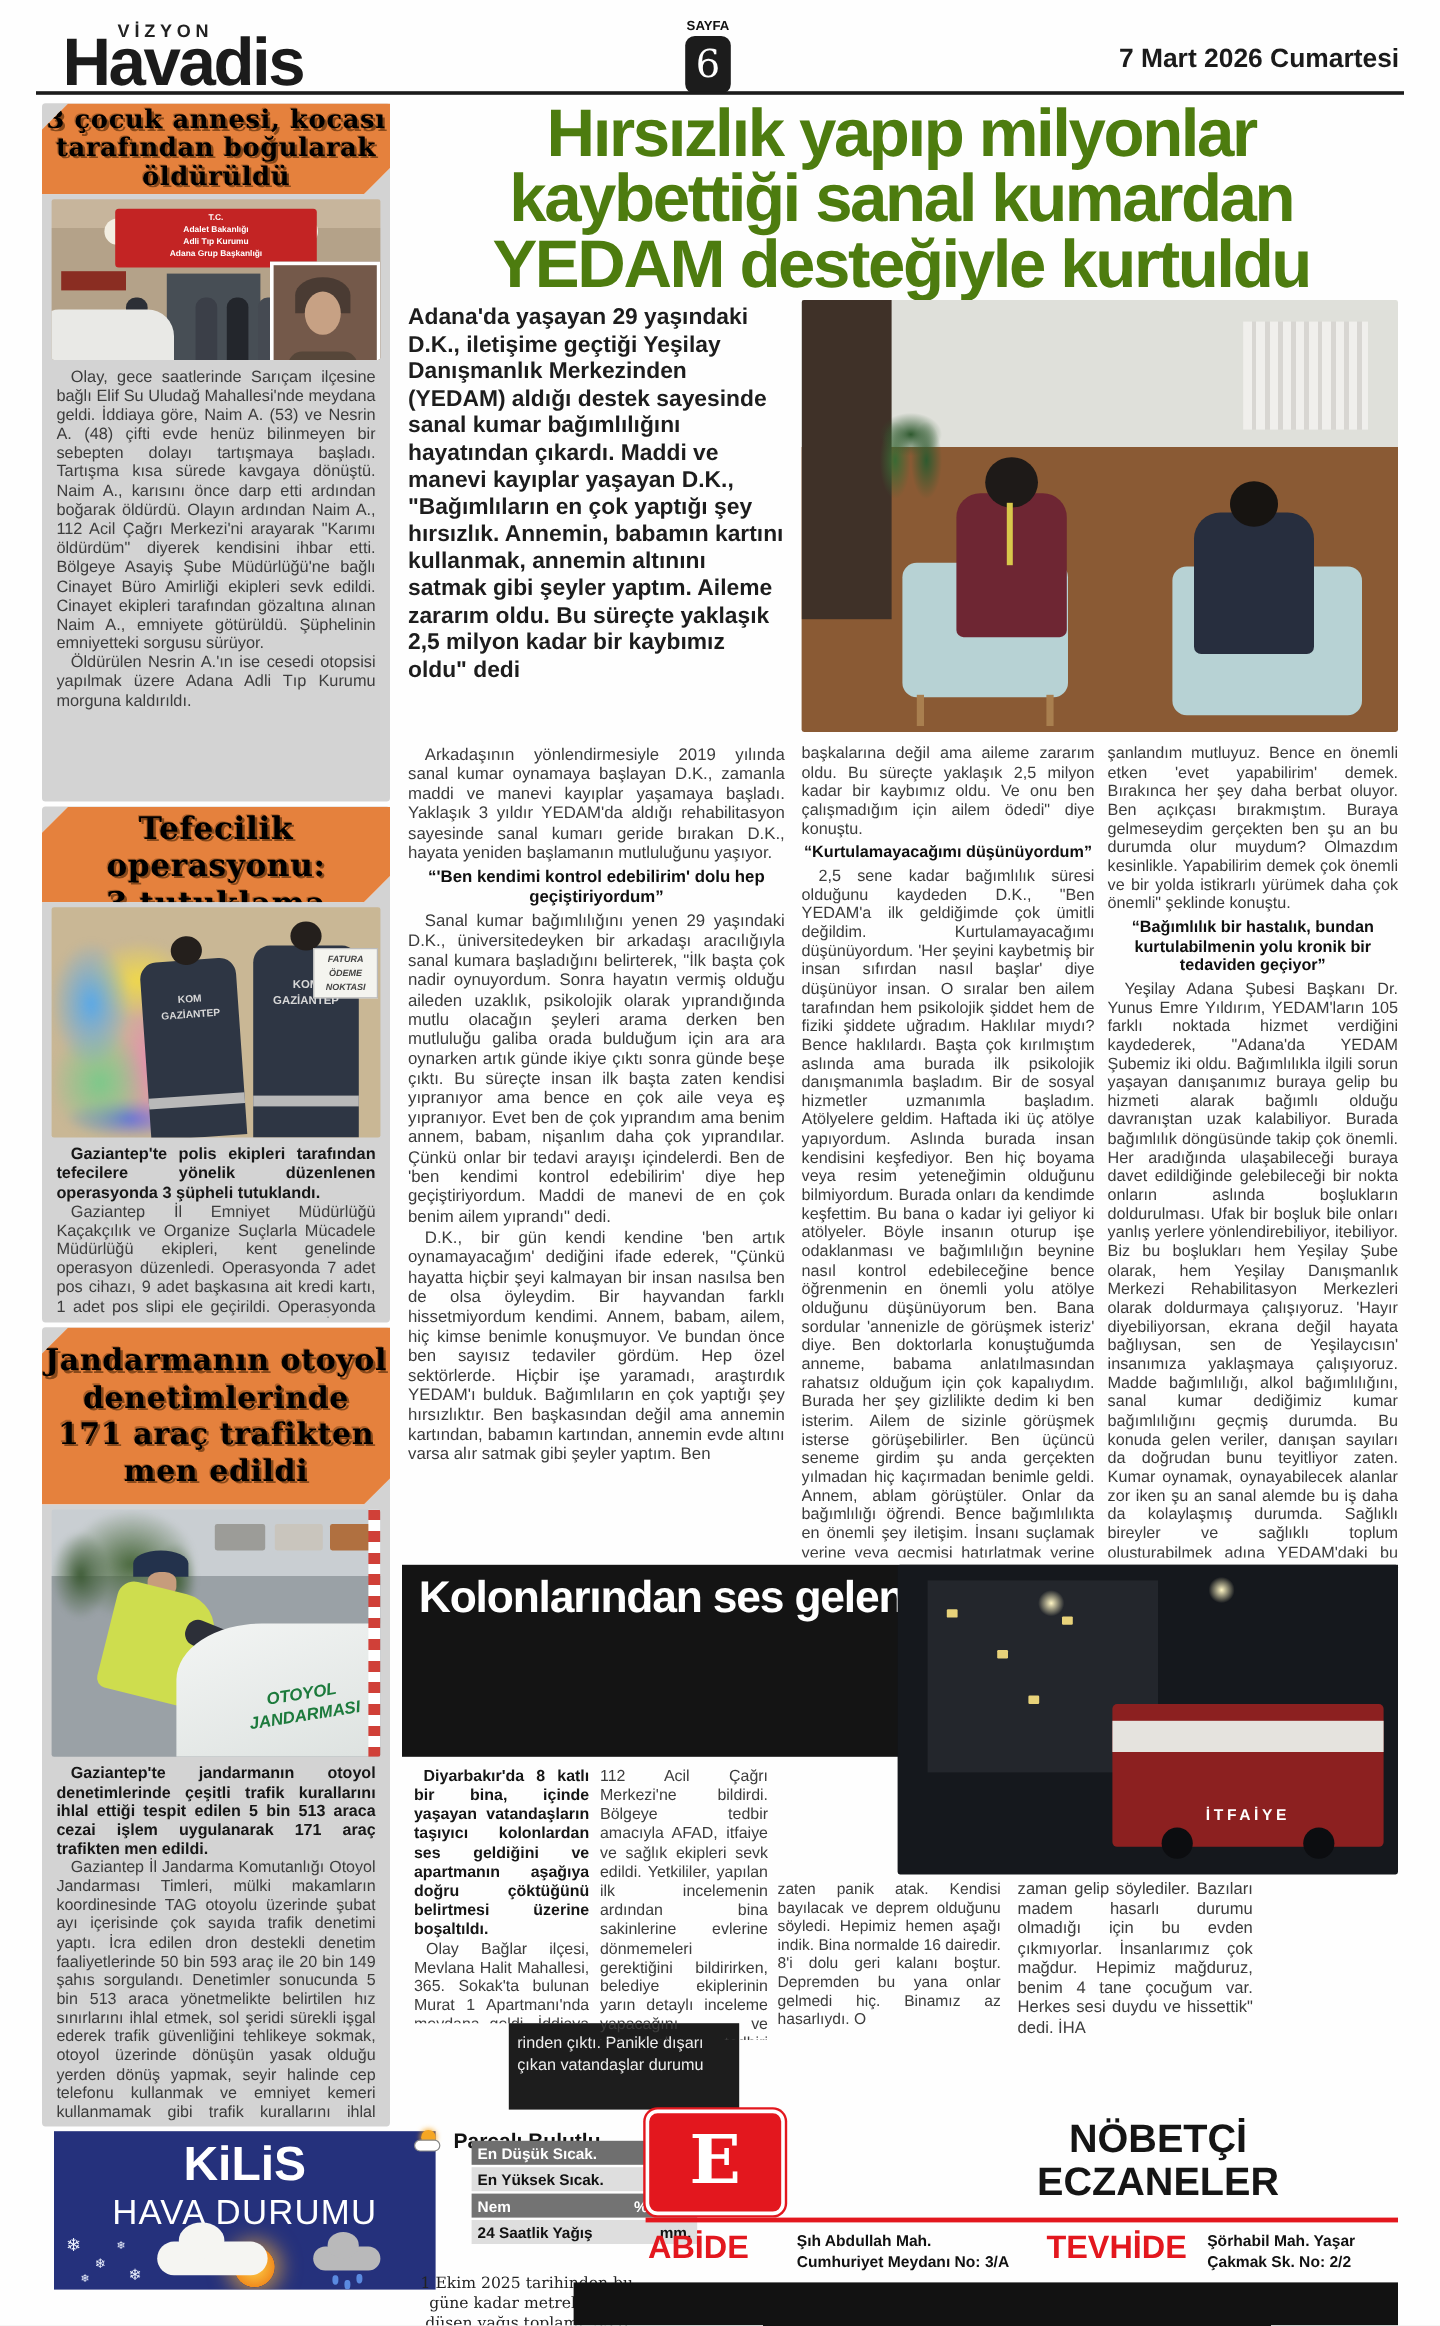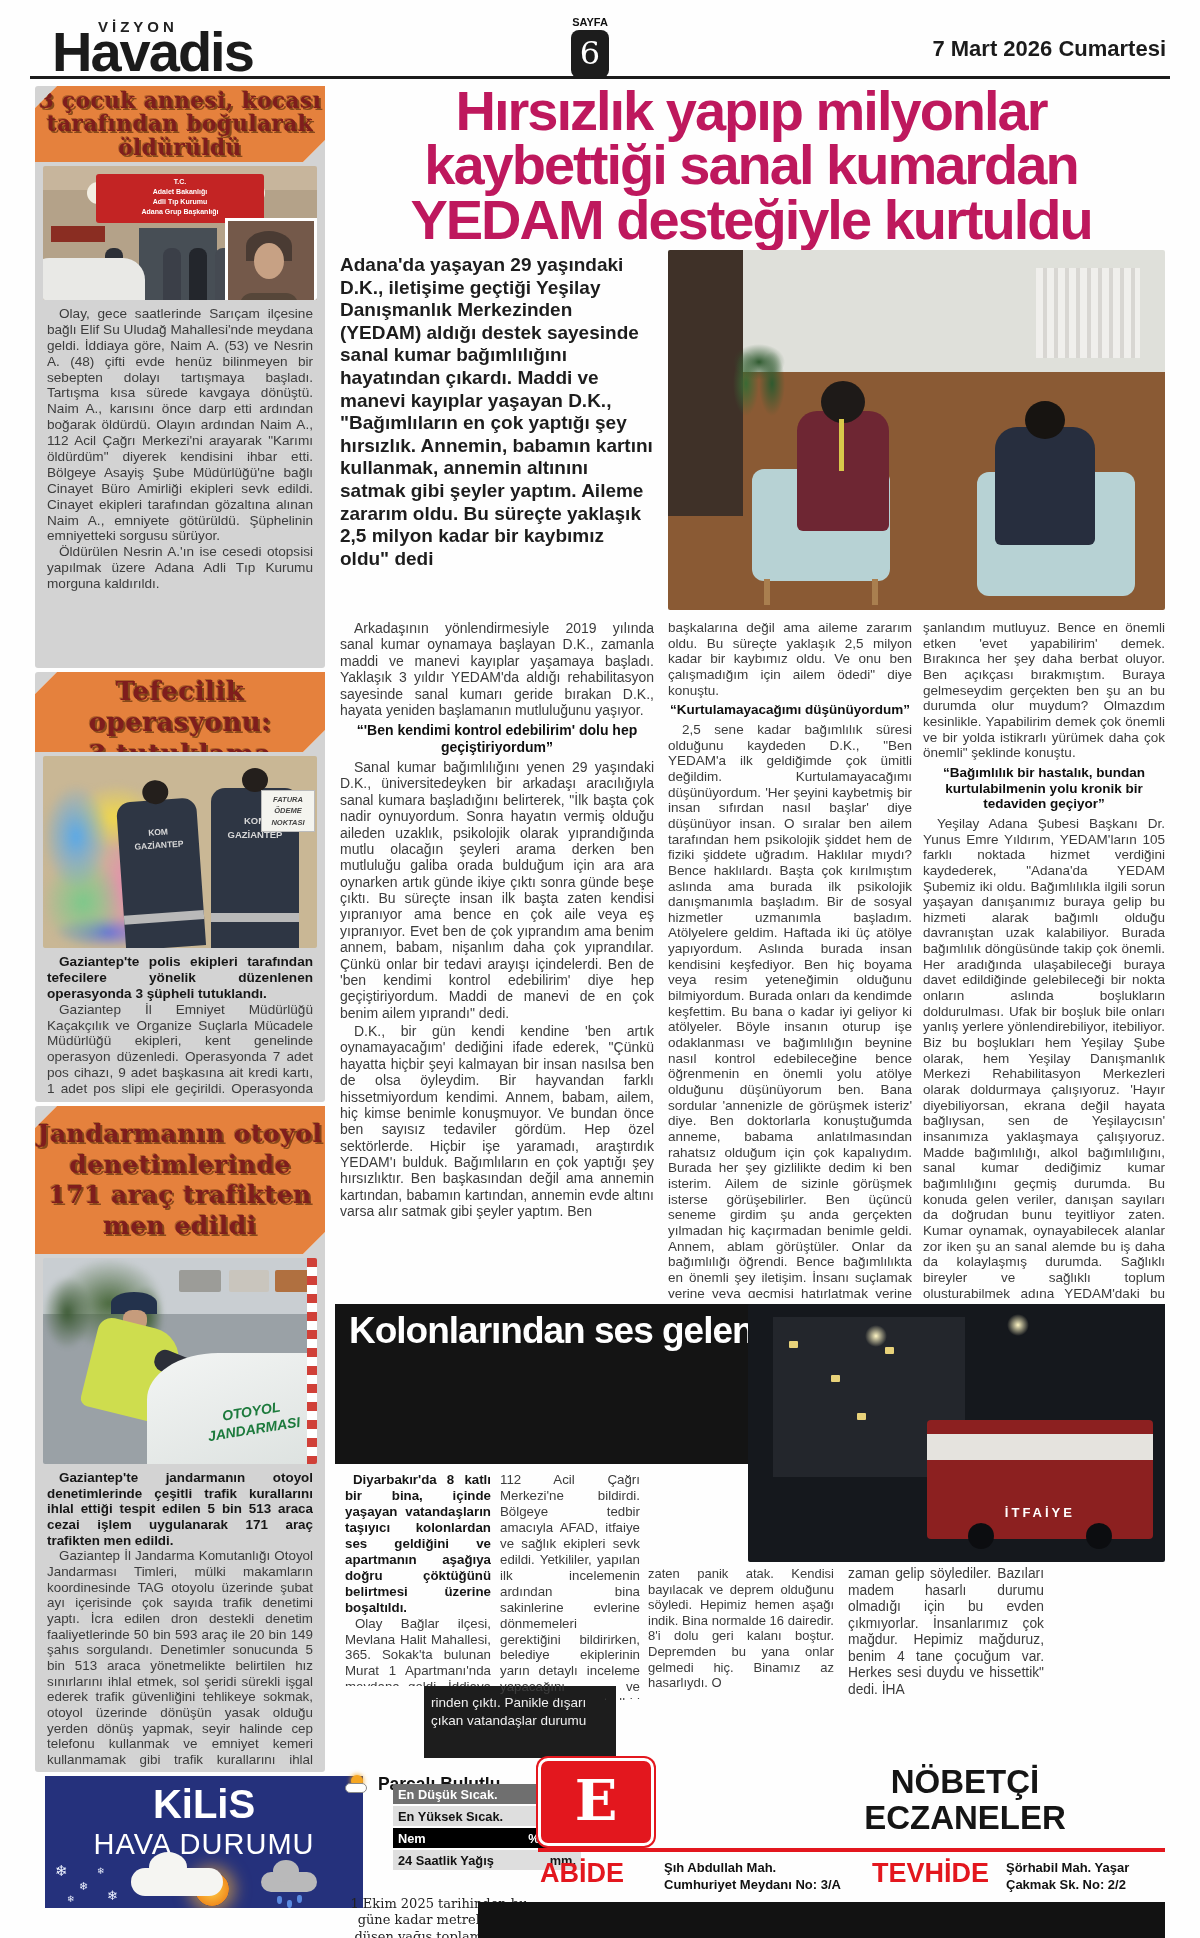--- a/index.html
+++ b/index.html
@@ -16,21 +16,21 @@
   .date{position:absolute;right:34px;top:36px;font-size:22px;font-weight:bold;color:#1b1b1b;}
   .header-rule{position:absolute;left:30px;right:30px;top:76px;height:3px;background:#1b1b1b;}
 
   
   .panel{position:absolute;left:35px;width:290px;background:#d3d3d3;border-radius:3px;}
   .tag-outer{position:absolute;left:35px;width:290px;background:#ffffff;
              clip-path:polygon(22px 0,100% 0,100% calc(100% - 22px),calc(100% - 22px) 100%,0 100%,0 22px);padding:0;}
   .tag-inner{width:100%;height:100%;background:#e5813d;
              clip-path:polygon(20px 0,100% 0,100% calc(100% - 20px),calc(100% - 20px) 100%,0 100%,0 20px);
              display:flex;flex-direction:column;justify-content:center;}
-  .tag-text{font-family:"DejaVu Serif",serif;font-weight:bold;color:#7f1d1d;text-align:center;
+  .tag-text{font-family:"DejaVu Serif",serif;font-weight:bold;color:#000000;text-align:center;
             text-shadow:2px 2px 0 rgba(70,35,5,.6),-1px -1px 0 rgba(70,35,5,.35);letter-spacing:.5px;}
   .left-text{position:absolute;left:47px;width:266px;font-size:13.6px;line-height:1.17;text-align:justify;overflow:hidden;}
   .left-lead{font-weight:bold;color:#161616;margin:0 0 2px 0;text-indent:12px;}
   .left-text p{margin:0;text-indent:12px;}
 
   
   .photo{position:absolute;overflow:hidden;border-radius:2px;}
   
   .photo1{background:linear-gradient(#c7b59c 0 18%,#b4a289 18% 100%);}
   .p1-sign{position:absolute;left:50%;transform:translateX(-50%);top:8px;width:168px;height:46px;background:#c32424;
@@ -99,21 +99,21 @@
   .p5-win{position:absolute;width:9px;height:7px;background:#e8d27a;border-radius:1px;}
   .p5-truck{position:absolute;right:3%;bottom:9%;width:54%;height:46%;background:#8c2020;border-radius:4px;}
   .p5-band{position:absolute;left:0;top:12%;width:100%;height:22%;background:#e5e3de;}
   .p5-truck-label{position:absolute;left:0;bottom:16%;width:100%;text-align:center;color:#fff;font-weight:bold;
                   font-size:13px;letter-spacing:3px;}
   .p5-wheel{position:absolute;bottom:-10px;width:26px;height:26px;background:#0c0d10;border-radius:50%;}
   .p5-glow{position:absolute;width:22px;height:22px;background:radial-gradient(#fff6c4,transparent 70%);}
 
   
   .main-headline{position:absolute;left:336px;top:84px;width:830px;text-align:center;font-weight:900;
-                 font-size:56px;line-height:.97;letter-spacing:-2px;color:#be185d;}
+                 font-size:56px;line-height:.97;letter-spacing:-2px;color:#4d7c0f;}
   .main-lead{position:absolute;left:340px;top:254px;width:318px;height:346px;overflow:hidden;
              font-size:19px;font-weight:bold;line-height:1.19;color:#1d1d1d;text-align:left;}
   .mcol{position:absolute;top:620px;height:678px;overflow:hidden;text-align:justify;}
   .mcol p{margin:0 0 2px 0;text-indent:14px;}
   .mcol .sub{font-weight:bold;color:#101010;text-align:center;text-indent:0;margin:4px 0;}
   #mcol1{left:340px;width:314px;font-size:14px;line-height:1.17;}
   #mcol2{left:668px;width:244px;font-size:13.5px;line-height:1.16;}
   #mcol3{left:923px;width:242px;font-size:13.5px;line-height:1.16;}
 
   
@@ -139,21 +139,21 @@
   .kl-drop{position:absolute;width:5px;height:8px;background:#5a8ae0;border-radius:50% 50% 60% 60%;}
 
   .wx-head{position:absolute;left:345px;top:1774px;width:190px;font-size:17.5px;font-weight:900;color:#111;}
   .wx-icon{display:inline-block;position:relative;width:24px;height:18px;vertical-align:-3px;margin-right:4px;}
   .wx-sun{position:absolute;left:6px;top:0;width:12px;height:12px;background:#f5a623;border-radius:50%;box-shadow:0 0 4px 1px rgba(245,166,35,.8);}
   .wx-cloud{position:absolute;left:0;bottom:0;width:20px;height:8px;background:#fff;border:1.5px solid #888;border-radius:8px;}
   .wx-table{position:absolute;left:345px;top:1784px;width:188px;padding-left:48px;}
   .wx-row{display:flex;justify-content:space-between;font-size:12.8px;font-weight:bold;padding:2.5px 5px;margin-bottom:2px;}
   .wx-r0{background:#6f6f6f;color:#fff;}
   .wx-r1{background:#dedede;color:#111;}
-  .wx-r2{background:#000000;color:#fff;}
+  .wx-r2{background:#737373;color:#fff;}
   .wx-r3{background:#dedede;color:#111;}
   .wx-note{position:absolute;left:340px;top:1896px;width:198px;font-family:"DejaVu Serif",serif;font-size:13px;
            line-height:1.25;text-align:center;color:#222;}
 
   .elogo{position:absolute;left:538px;top:1758px;width:110px;height:82px;background:#e3171e;border-radius:10px;
          border:3px solid #fff;box-shadow:0 0 0 2px #e3171e;color:#fff;font-family:"DejaVu Serif",serif;
          font-weight:bold;font-size:56px;text-align:center;line-height:78px;}
   .nobetci{position:absolute;left:770px;top:1764px;width:390px;text-align:center;font-weight:900;font-size:33px;
            line-height:1.08;color:#151515;letter-spacing:0;}
   .red-divider{position:absolute;left:538px;top:1848px;width:627px;height:4px;background:#e3171e;}

